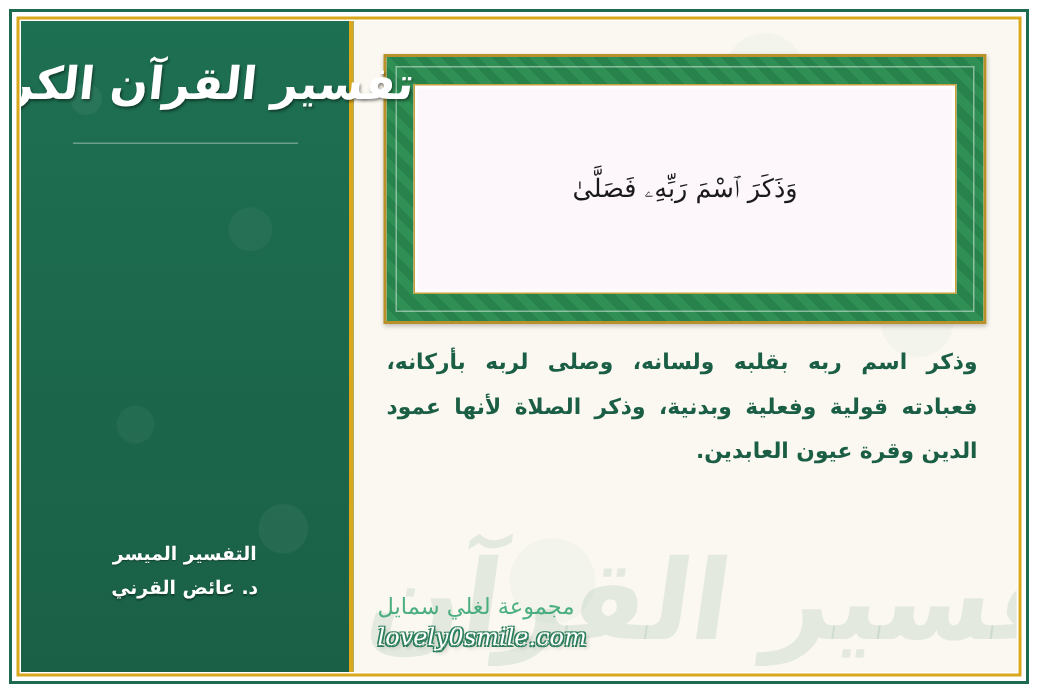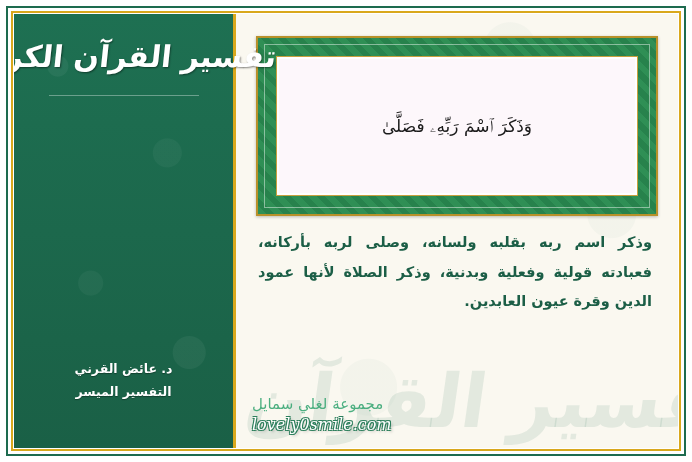--- a/index.html
+++ b/index.html
@@ -276,21 +276,21 @@
     </div>
 
     <div class="sidebar">
       <div class="sidebar-inner">
 
         <div class="brand-title">تفسير القرآن الكريم</div>
         <div class="brand-rule"></div>
 
 
         <div class="sidebar-footer">
+          <div class="footer-line">التفسير الميسر</div>
           <div class="footer-line">د. عائض القرني</div>
-          <div class="footer-line">التفسير الميسر</div>
         </div>
 
       </div>
     </div>
 
   </div>
 </div>
 
 </body></html>

